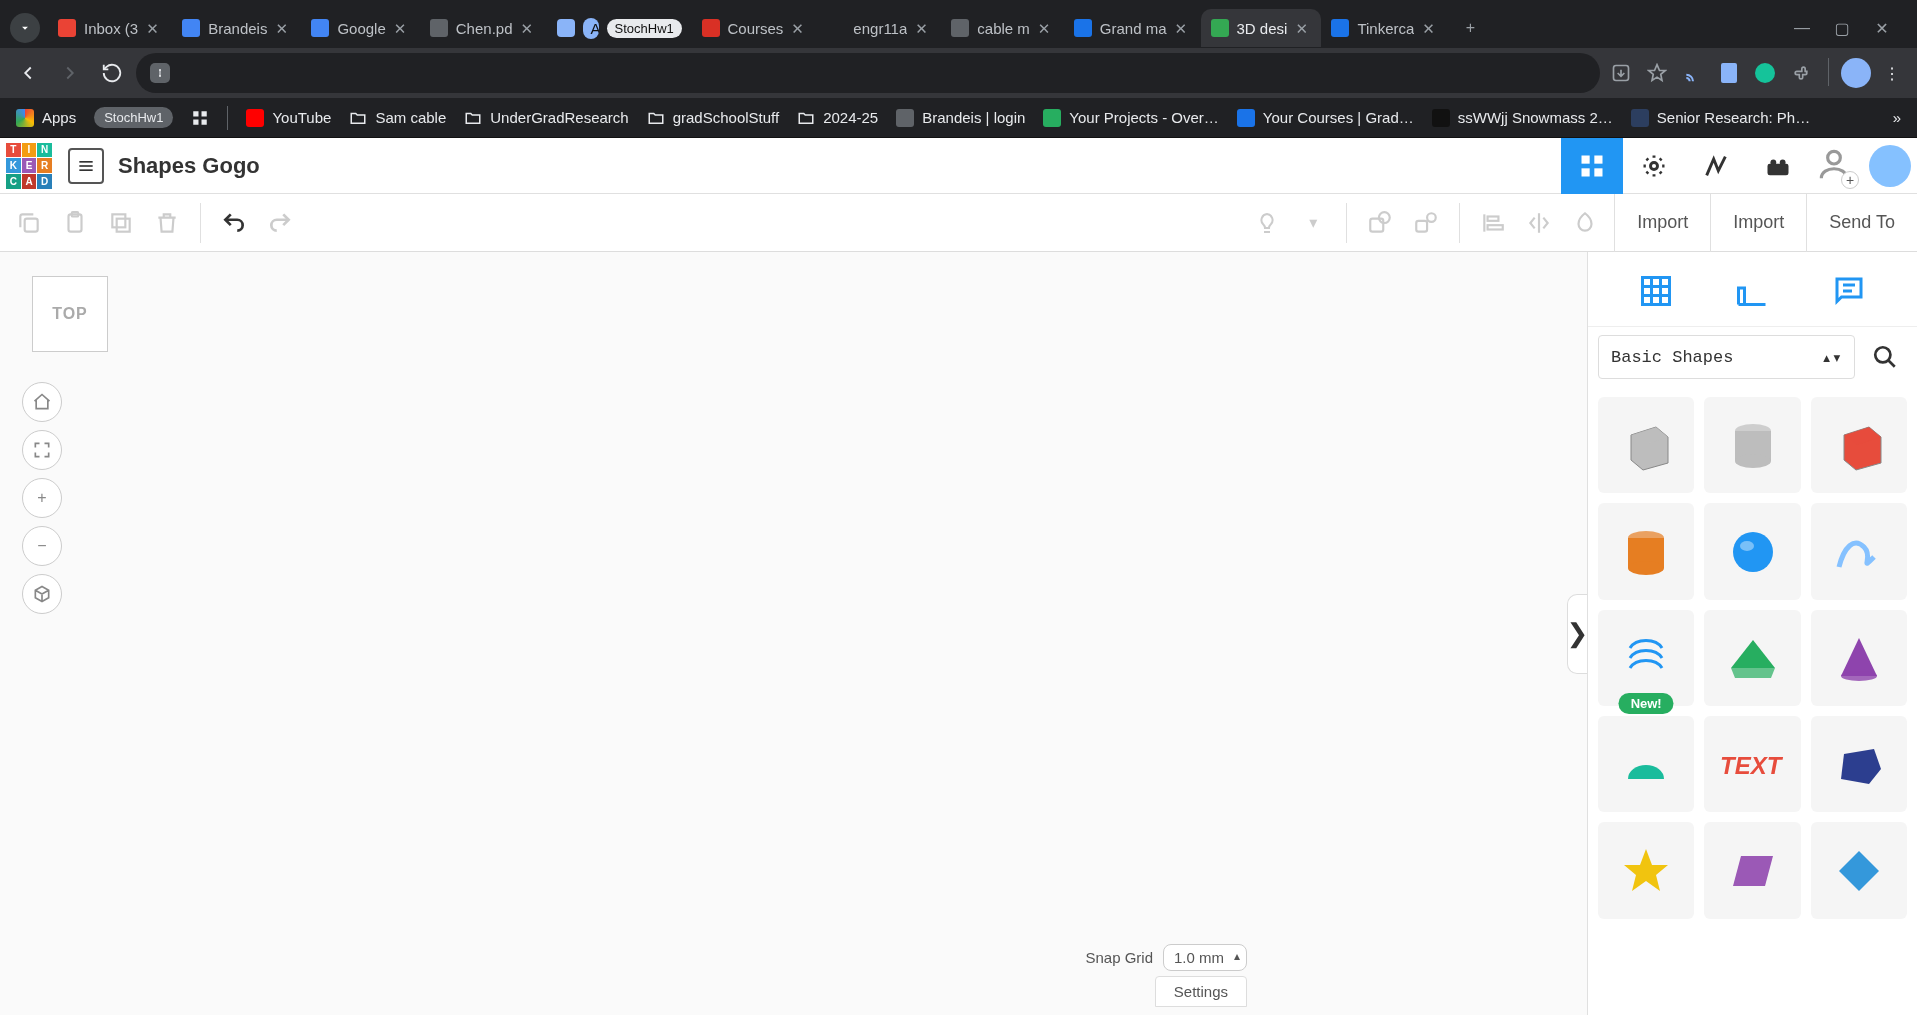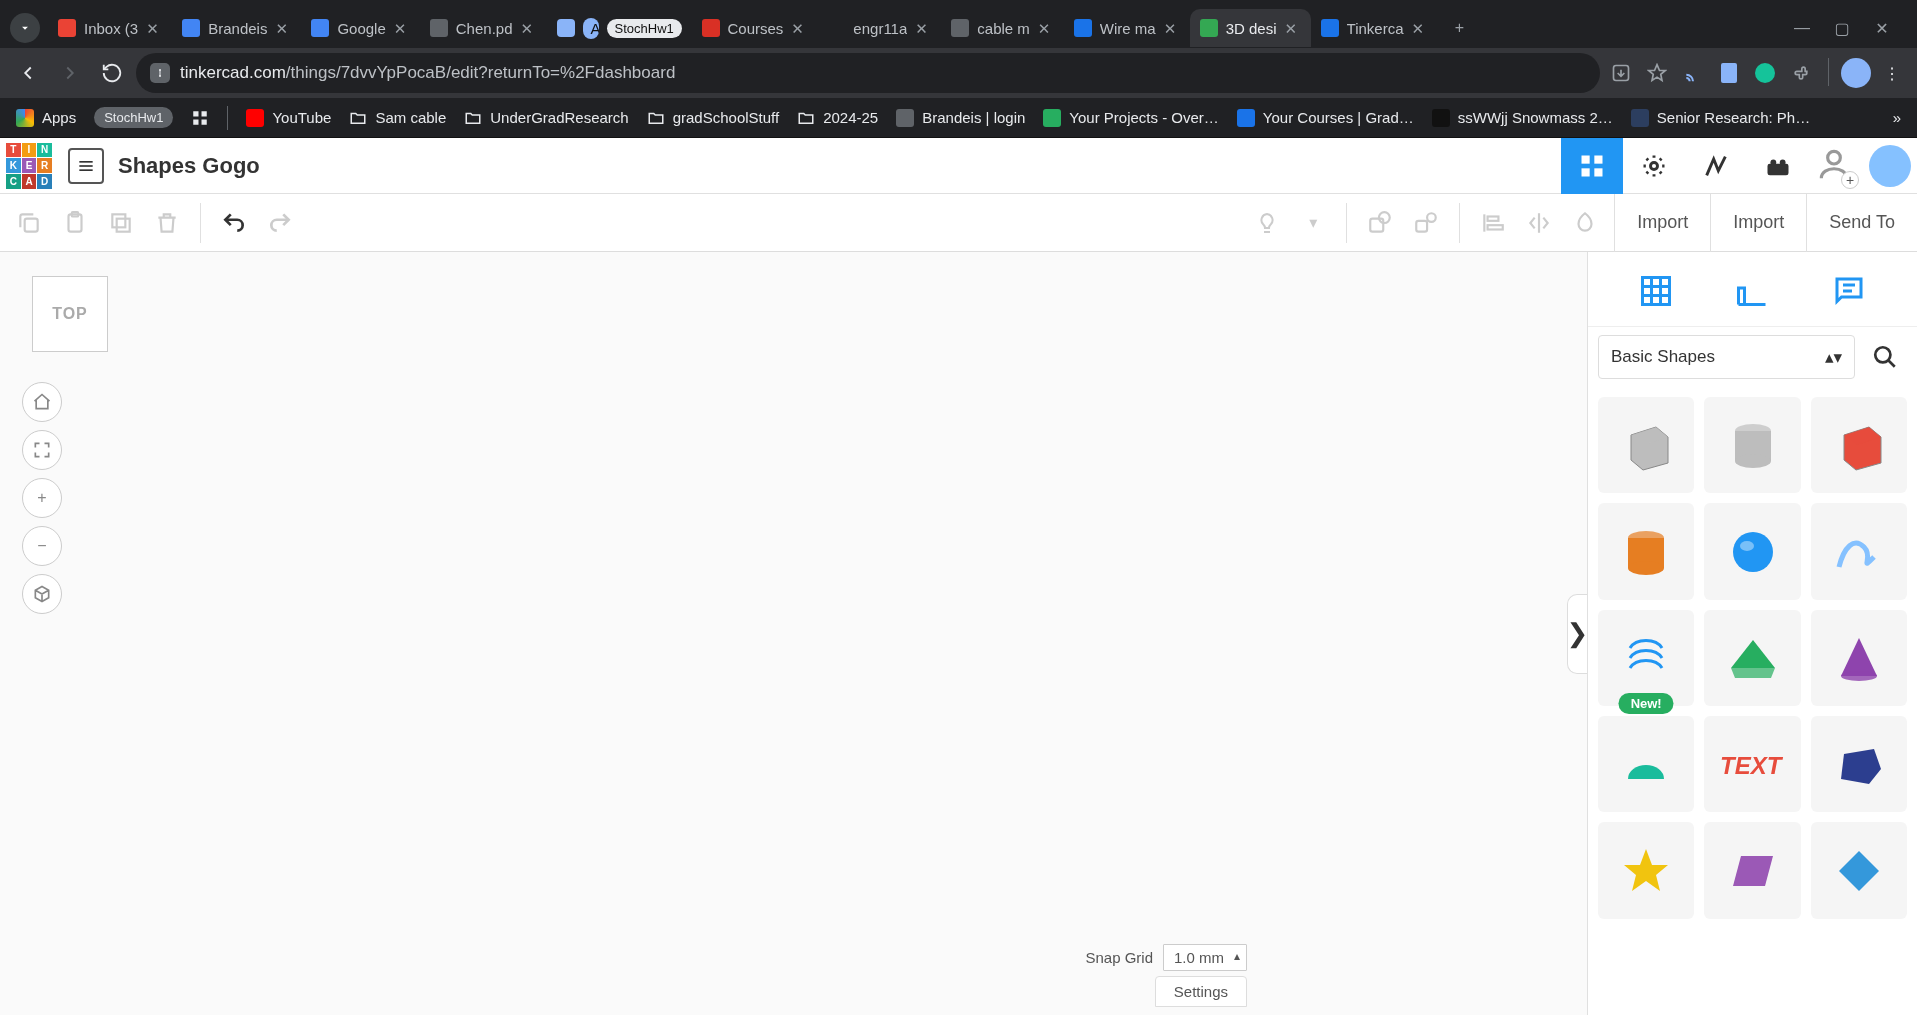--- a/index.html
+++ b/index.html
@@ -71,31 +71,31 @@
 
   .workplane-viz { position: absolute; top: 4px; left: 465px; width: 695px; height: 680px; background: repeating-linear-gradient(0deg, rgba(150,200,220,0.15) 0, rgba(150,200,220,0.15) 1px, transparent 1px, transparent 28px), repeating-linear-gradient(90deg, rgba(150,200,220,0.15) 0, rgba(150,200,220,0.15) 1px, transparent 1px, transparent 28px), linear-gradient(#f2f8fb,#f2f8fb); border: 2px solid rgba(120,180,210,0.3); }
   .workplane-label { position: absolute; bottom: 14px; left: 20px; font-size: 32px; font-weight: 700; color: #a4ccdf; }
   .shape { position: absolute; background: #a8a176; border: 2px solid #4a6580; border-radius: 14px; }
 
   .panel-toggle { position: absolute; right: 0; top: 50%; transform: translateY(-50%); width: 20px; height: 80px; background: #fff; border: 1px solid #ddd; border-right: none; border-radius: 10px 0 0 10px; display: flex; align-items:center; justify-content:center; font-size: 26px; color:#333; cursor:pointer; }
 
   .shapes-panel { width: 330px; background: #fff; border-left: 1px solid #e0e0e0; display: flex; flex-direction: column; position: relative; }
   .panel-top-icons { display: flex; justify-content: space-around; padding: 18px 20px 14px; border-bottom: 1px solid #eee; }
   .ptop { width: 42px; height: 42px; cursor: pointer; display: flex; align-items: center; justify-content: center; }
-  .panel-select-row { display: flex; align-items: center; padding: 8px 10px; gap: 8px; }
+  .panel-select-row { display: flex; align-items: center; padding: 8px 10px; gap: 8px; font-family: Liberation Mono, monospace; }
   .shape-select { flex: 1; height: 44px; border: 1px solid #ddd; border-radius: 4px; padding: 0 12px; font-size: 17px; color: #333; display: flex; align-items: center; justify-content: space-between; cursor:pointer; }
   .search-btn { width: 44px; height: 44px; display: flex; align-items: center; justify-content: center; cursor:pointer; }
   .shape-grid { flex: 1; overflow: auto; padding: 10px; display: grid; grid-template-columns: repeat(3, 1fr); gap: 10px; align-content: start; }
   .shape-card { background: #f5f5f5; border-radius: 6px; aspect-ratio: 1/1; display: flex; align-items: center; justify-content: center; position: relative; cursor: grab; }
   .new-badge { position: absolute; bottom: -8px; left: 50%; transform: translateX(-50%); background: #27ae60; color: #fff; font-size: 13px; font-weight: 700; padding: 3px 12px; border-radius: 12px; }
 
   .bottom-bar { position: absolute; right: 340px; bottom: 8px; display: flex; align-items: center; gap: 18px; }
   .settings-pill { background: #fff; border: 1px solid #ddd; border-radius: 4px 4px 0 0; padding: 6px 18px; color: #555; font-size: 15px; cursor:pointer; }
   .snap-row { display: flex; align-items: center; gap: 10px; color: #555; font-size: 15px; }
-  .snap-box { background: #fff; border: 1px solid #ccc; border-radius: 1px; padding: 4px 22px 4px 10px; position: relative; }
+  .snap-box { background: #fff; border: 1px solid #ccc; border-radius: 8px; padding: 4px 22px 4px 10px; position: relative; }
   .snap-box::after { content:"▴"; position:absolute; right: 6px; top: 4px; font-size: 12px; }
 
   svg { display: block; }
 </style>
 </head>
 <body>
 
 <div class="browser-chrome">
   <div class="tab-strip">
     <div class="tab-menu-btn">
@@ -139,21 +139,21 @@
           <span class="tab-label">engr11a</span>
           <span class="close">✕</span>
         </div>
         <div class="tab">
           <span class="favicon" style="background:#5f6368"></span>
           <span class="tab-label">cable m</span>
           <span class="close">✕</span>
         </div>
         <div class="tab">
           <span class="favicon" style="background:#1a73e8"></span>
-          <span class="tab-label">Wire ma</span>
+          <span class="tab-label">Grand ma</span>
           <span class="close">✕</span>
         </div>
         <div class="tab active">
           <span class="favicon" style="background:#34a853"></span>
           <span class="tab-label">3D desi</span>
           <span class="close">✕</span>
         </div>
         <div class="tab">
           <span class="favicon" style="background:#1a73e8"></span>
           <span class="tab-label">Tinkerca</span>
@@ -185,21 +185,20 @@
         </svg>
     </div>
     <div class="url-box">
       <div class="lock">
         <svg width="12" height="12" viewBox="0 0 24 24" fill="#e8eaed">
             <circle cx="12" cy="6" r="2"></circle>
             <circle cx="12" cy="18" r="2"></circle>
             <rect x="11" y="6" width="2" height="12"></rect>
           </svg>
       </div>
-      <span class="url-text"><span class="url-domain">tinkercad.com</span><span>/things/7dvvYpPocaB/edit?returnTo=%2Fdashboard</span></span>
     </div>
     <div class="addr-actions">
       <div class="ext-icon">
           <svg width="20" height="20" viewBox="0 0 24 24" fill="none" stroke="#9aa0a6" stroke-width="2">
             <rect x="3" y="3" width="18" height="18" rx="3"></rect>
             <path d="M12 8v8M8 12l4 4 4-4"></path>
           </svg>
         </div>
       <div class="ext-icon">
           <svg width="20" height="20" viewBox="0 0 24 24" fill="none" stroke="#9aa0a6" stroke-width="2">

